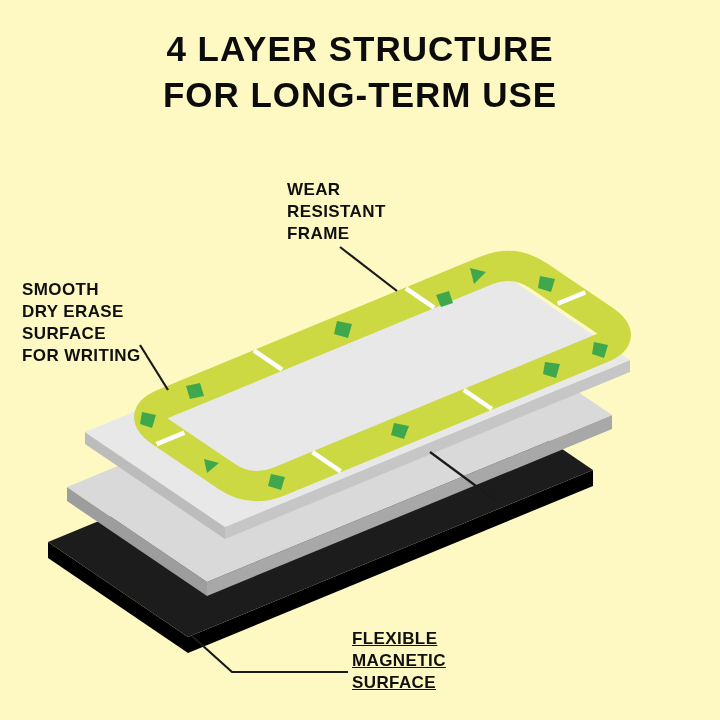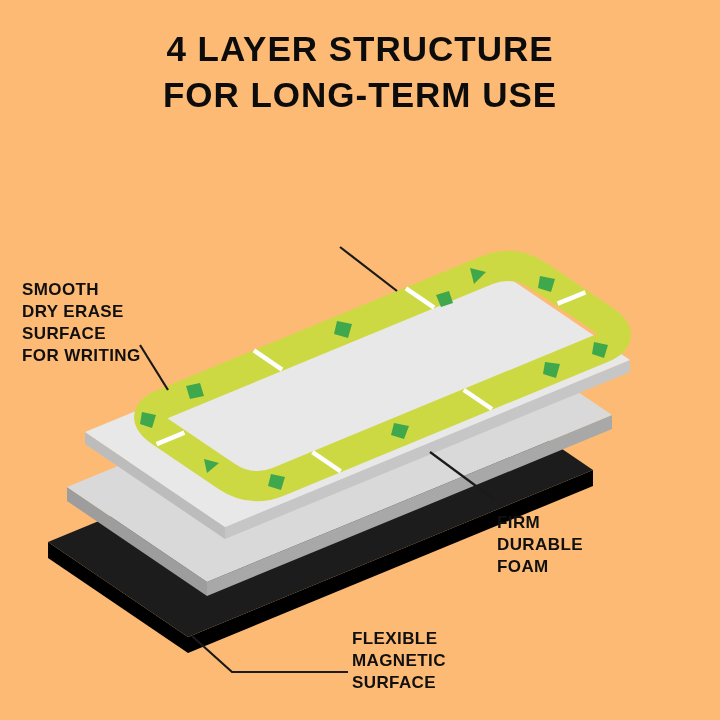--- a/index.html
+++ b/index.html
@@ -1,18 +1,18 @@
 <!DOCTYPE html>
 <html><head>
 <meta charset="utf-8">
 <style>
   * { box-sizing: border-box; }
   html, body { margin: 0; padding: 0; width: 720px; height: 720px; }
   body { background: #ffffff; font-family: "Liberation Sans", "DejaVu Sans", sans-serif; }
-  .canvas { position: relative; width: 720px; height: 720px; background: #fdba74; overflow: hidden; }
+  .canvas { position: relative; width: 720px; height: 720px; background: #fef9c3; overflow: hidden; }
   .title {
     position: absolute; top: 26px; left: 0; width: 100%;
     margin: 0; text-align: center;
     font-size: 35px; font-weight: 800; letter-spacing: 1px;
     line-height: 1.32; color: #0c0c0c; white-space: pre-line;
   }
   .label {
     position: absolute; font-size: 17px; font-weight: 600;
     letter-spacing: 0.4px; line-height: 22px; color: #101010;
     white-space: pre-line;
@@ -73,27 +73,27 @@
     </g>
 
     <g stroke="#1a1a1a" stroke-width="2.2" fill="none">
       <line x1="340" y1="247" x2="397" y2="291"></line>
       <line x1="140" y1="345" x2="168" y2="390"></line>
       <line x1="495" y1="500" x2="430" y2="452"></line>
       <polyline points="348,672 232,672 192,636"></polyline>
     </g>
   </svg>
 
+  <div class="label" style="left:287px; top:179px;">WEAR
+RESISTANT
+FRAME</div>
 
   <div class="label" style="left:22px; top:263px;margin-top:16px;">SMOOTH
 DRY ERASE
 SURFACE
 FOR WRITING</div>
 
-  <div class="label" style="left:497px; top:512px;">FIRM
-DURABLE
-FOAM</div>
 
-  <div class="label" style="left:352px; top:628px;">FLEXIBLE
+  <div class="label" style="left:352px; top:628px;text-decoration:underline;">FLEXIBLE
 MAGNETIC
 SURFACE</div>
 
 </div>
 
 </body></html>

